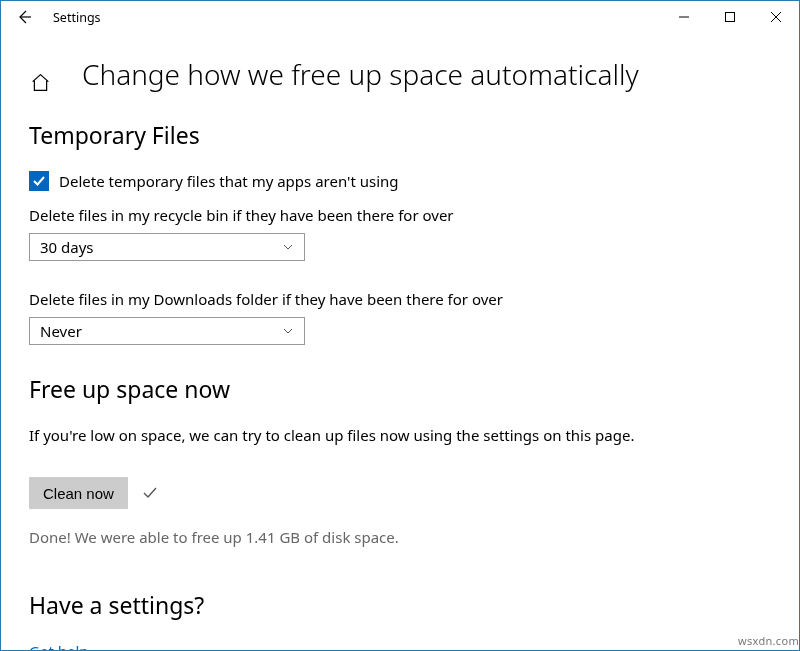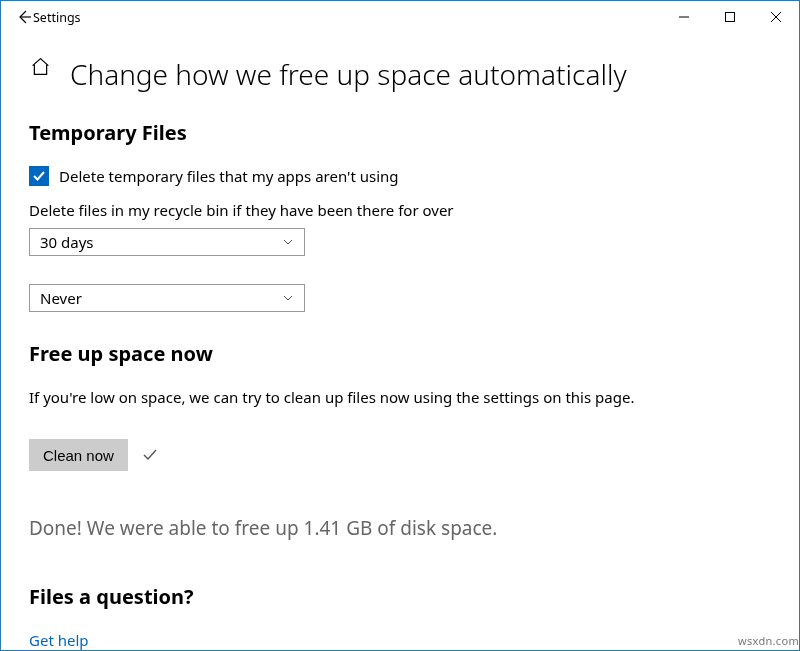--- a/index.html
+++ b/index.html
@@ -18,20 +18,21 @@
 
   
   .titlebar {
     height: 32px;
     display: flex;
     align-items: center;
   }
   .titlebar-left {
     display: flex;
     align-items: center;
+    gap: 20px;
     padding-left: 14px;
   }
   .back-arrow {
     width: 18px; height: 18px;
     display: flex; align-items: center; justify-content: center;
     font-size: 18px; line-height: 1;
     color: #333;
   }
   .app-title {
     font-size: 12.5px;
@@ -51,37 +52,37 @@
     color: #000;
   }
   .win-btn svg { display: block; }
 
   
   .content {
     padding: 22px 28px 0 28px;
   }
   .page-header {
     display: flex;
-    align-items: flex-start;
-    gap: 19px;
+    align-items: flex-end;
+    gap: 31px;
     margin-bottom: 26px;
   }
   .home-icon {
     width: 22px; height: 22px;
     display: flex; align-items: center; justify-content: center;
   }
   .page-title {
     font-size: 28px;
     font-weight: 350;
     letter-spacing: 0px;
   }
 
   .section-header {
-    font-size: 20px;
-    font-weight: 700;
+    font-size: 23px;
+    font-weight: 400;
     margin: 0 0 20px 0;
   }
   .section-header.tight { }
   .section-header.tight2 { margin-top: 42px; }
 
   .checkbox-row {
     display: flex;
     gap: 10px;
     margin-bottom: 14px;
   }
@@ -114,23 +115,23 @@
     margin-left: auto;
     width: 12px; height: 12px;
     display: flex; align-items: center; justify-content: center;
   }
 
   .body-text {
     font-size: 15px;
     margin-bottom: 12px;
   }
   .status-text {
-    font-size: 19px;
+    font-size: 15px;
     color: #666;
-    margin-top: 44px;
+    margin-top: 18px;
   }
 
   .button-row {
     display: flex;
     align-items: center;
     gap: 14px;
     margin-top: 32px;
   }
   .push-btn {
     background: #ccc;
@@ -220,20 +221,21 @@
   <div class="field-label">Delete files in my recycle bin if they have been there for over</div>
   <div class="select">
     <span>30 days</span>
     <span class="chevron">
       <svg width="12" height="12" viewBox="0 0 12 12">
           <path d="M2 4 L6 8 L10 4" stroke="#555" stroke-width="1" fill="none"></path>
         </svg>
     </span>
   </div>
 
+  <div class="field-label">Delete files in my Downloads folder if they have been there for over</div>
   <div class="select">
     <span>Never</span>
     <span class="chevron">
       <svg width="12" height="12" viewBox="0 0 12 12">
           <path d="M2 4 L6 8 L10 4" stroke="#555" stroke-width="1" fill="none"></path>
         </svg>
     </span>
   </div>
 
   <div class="section-header tight">Free up space now</div>
@@ -241,18 +243,18 @@
   <div class="button-row">
     <button class="push-btn">Clean now</button>
     <span class="check-done">
       <svg width="16" height="16" viewBox="0 0 16 16">
           <path d="M2 8 L6 12 L14 3" stroke="#555" stroke-width="1.4" fill="none"></path>
         </svg>
     </span>
   </div>
   <div class="status-text">Done! We were able to free up 1.41 GB of disk space.</div>
 
-  <div class="section-header tight2">Files a question?</div>
+  <div class="section-header tight2">Have a settings?</div>
   <div class="link">Get help</div>
 
 </div>
 
 <div class="watermark">wsxdn.com</div>
 
 </body></html>

